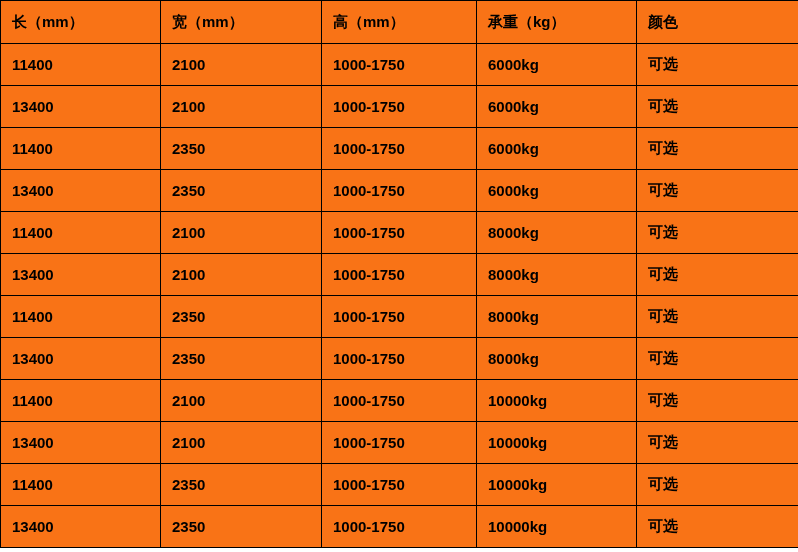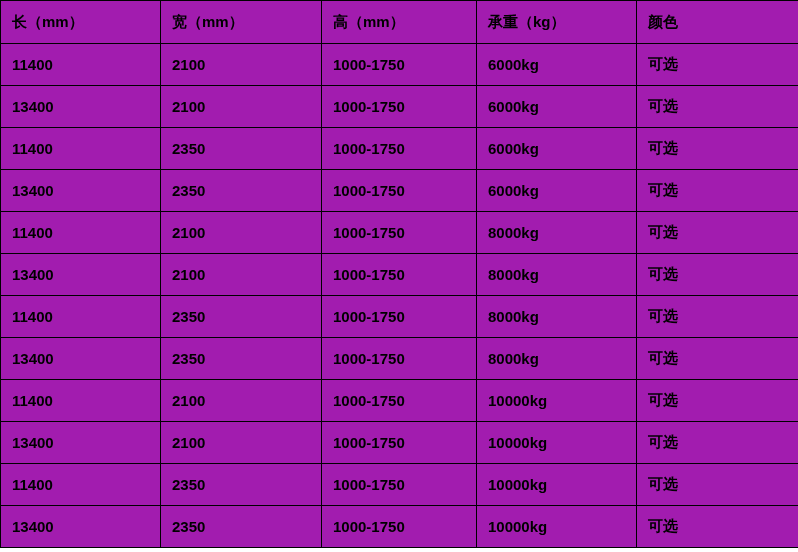--- a/index.html
+++ b/index.html
@@ -9,21 +9,21 @@
   }
   body {
     width: 798px;
     height: 552px;
     font-family: "Liberation Sans", sans-serif;
   }
   #spec-table {
     border-collapse: collapse;
     table-layout: fixed;
     width: 798px;
-    background: #a21caf;
+    background: #f97316;
   }
   #spec-table col.c0 { width: 160px; }
   #spec-table col.c1 { width: 161px; }
   #spec-table col.c2 { width: 155px; }
   #spec-table col.c3 { width: 160px; }
   #spec-table col.c4 { width: 162px; }
   #spec-table th,
   #spec-table td {
     border: 1px solid #000000;
     height: 41px;

